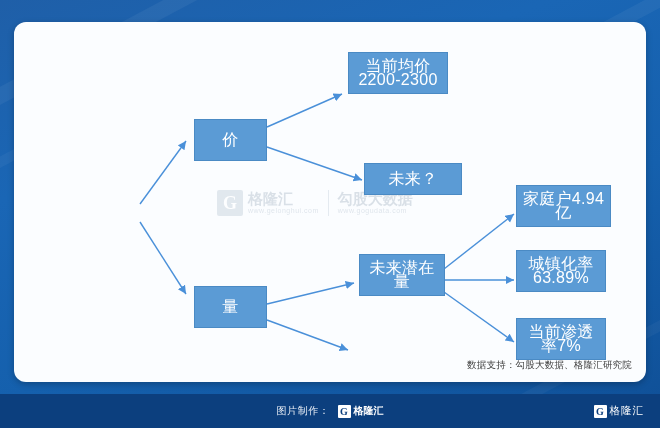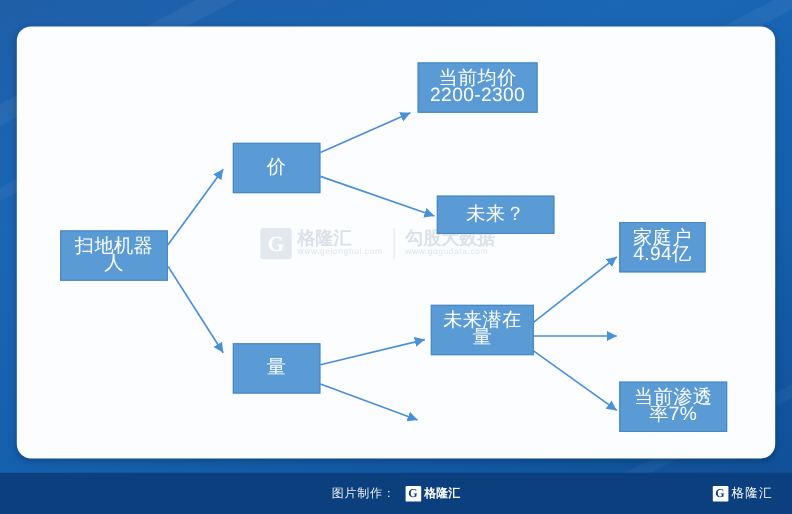--- a/index.html
+++ b/index.html
@@ -207,39 +207,40 @@
         <div class="wm-text">格隆汇</div>
         <div class="wm-sub">www.gelonghui.com</div>
       </div>
       <div class="wm-divider"></div>
       <div>
         <div class="wm-text">勾股大数据</div>
         <div class="wm-sub">www.gogudata.com</div>
       </div>
     </div>
 
-    <div class="node" style="left:36px; top:170px; width:90px; height:42px;">扫地机器人</div>
 
     <div class="node" style="left:180px; top:97px; width:73px; height:42px;">价</div>
 
     <div class="node" style="left:180px; top:264px; width:73px; height:42px;">量</div>
 
     <div class="node" style="left:334px; top:30px; width:100px; height:42px; white-space: pre-line;">当前均价
 2200-2300</div>
 
     <div class="node" style="left:345px; top:232px; width:86px; height:42px;">未来潜在量</div>
 
     <div class="node" style="left:350px; top:141px; width:98px; height:32px;">未来？</div>
 
 
-    <div class="node" style="left:502px; top:163px; width:72px; height:42px;">家庭户4.94亿</div>
-
+    <div class="node" style="left:502px; top:163px; width:95px; height:42px;">家庭户4.94亿</div>
+
+    <div class="node" style="left:502px; top:228px; width:90px; height:42px;">城镇化率63.89%</div>
 
     <div class="node" style="left:502px; top:296px; width:90px; height:42px;">当前渗透率7%</div>
 
+    <div class="source-note">数据支持：勾股大数据、格隆汇研究院</div>
   </div>
 
   <div id="bottom-bar">
     <span class="bb-text">图片制作：</span>
     <span class="bb-logo-box">
       <span class="bb-g">G</span>
       <span class="bb-brand">格隆汇</span>
     </span>
     <span class="bb-right">
       <span class="bb-g">G</span>

